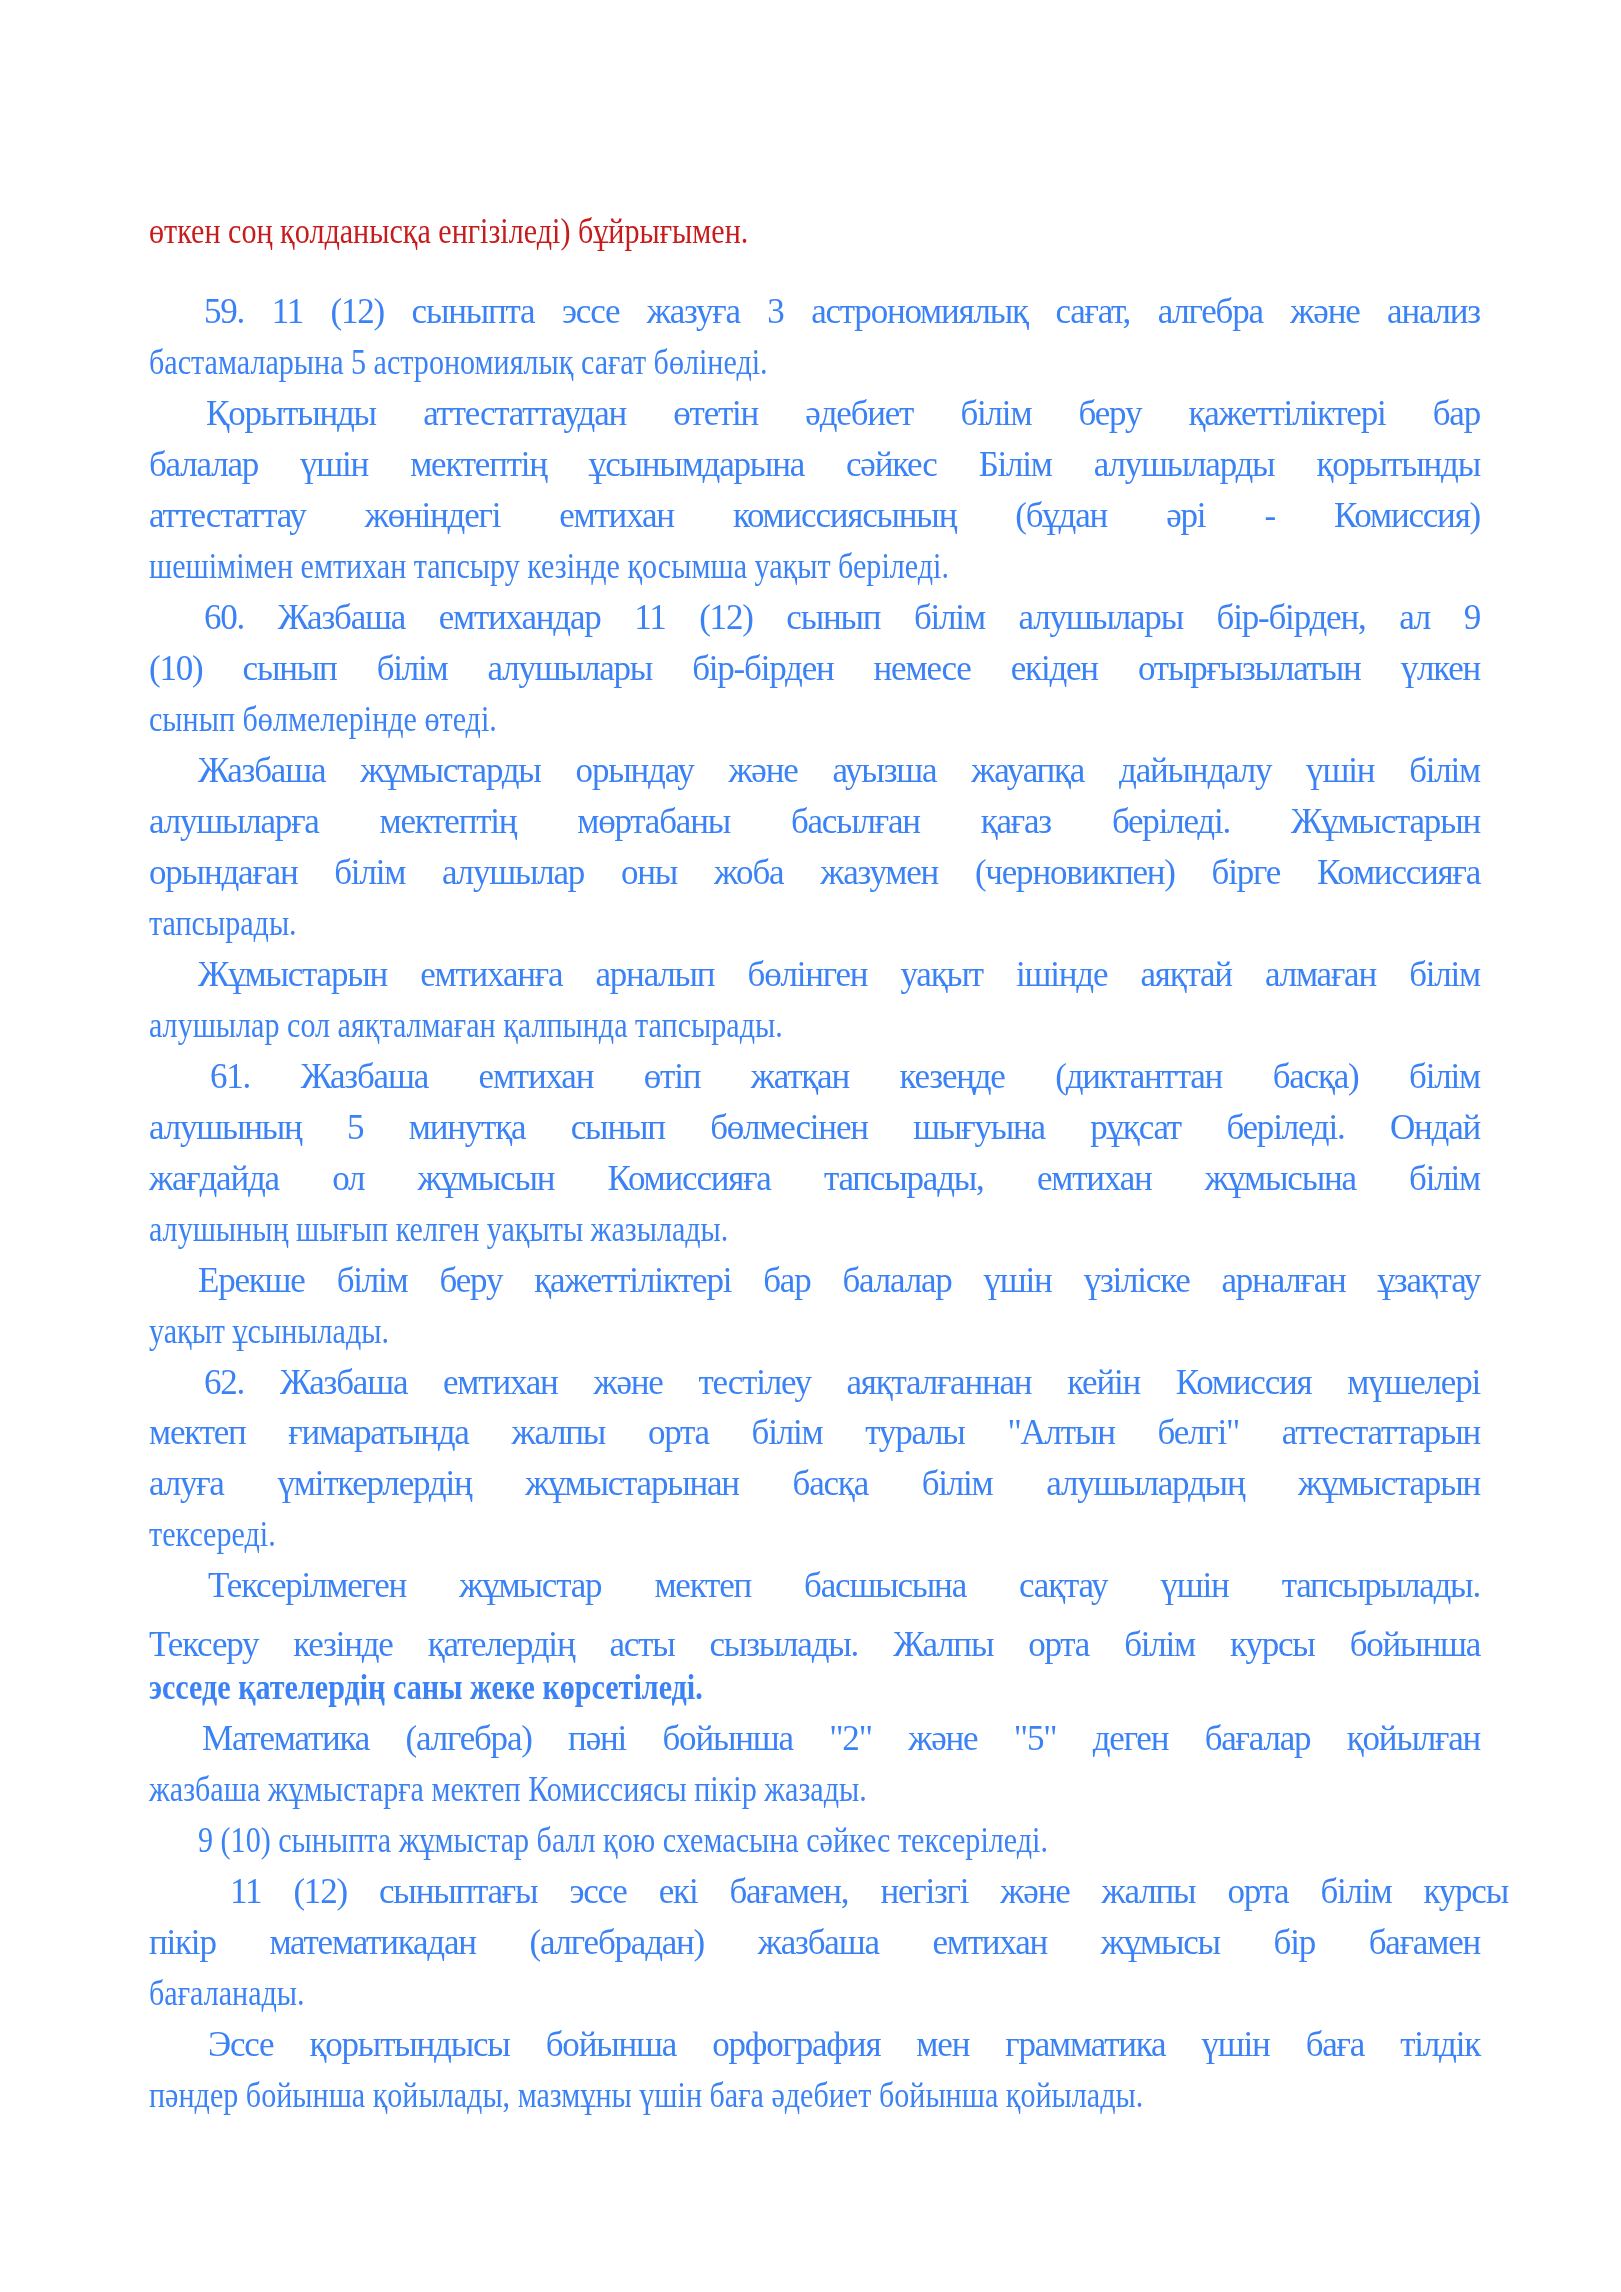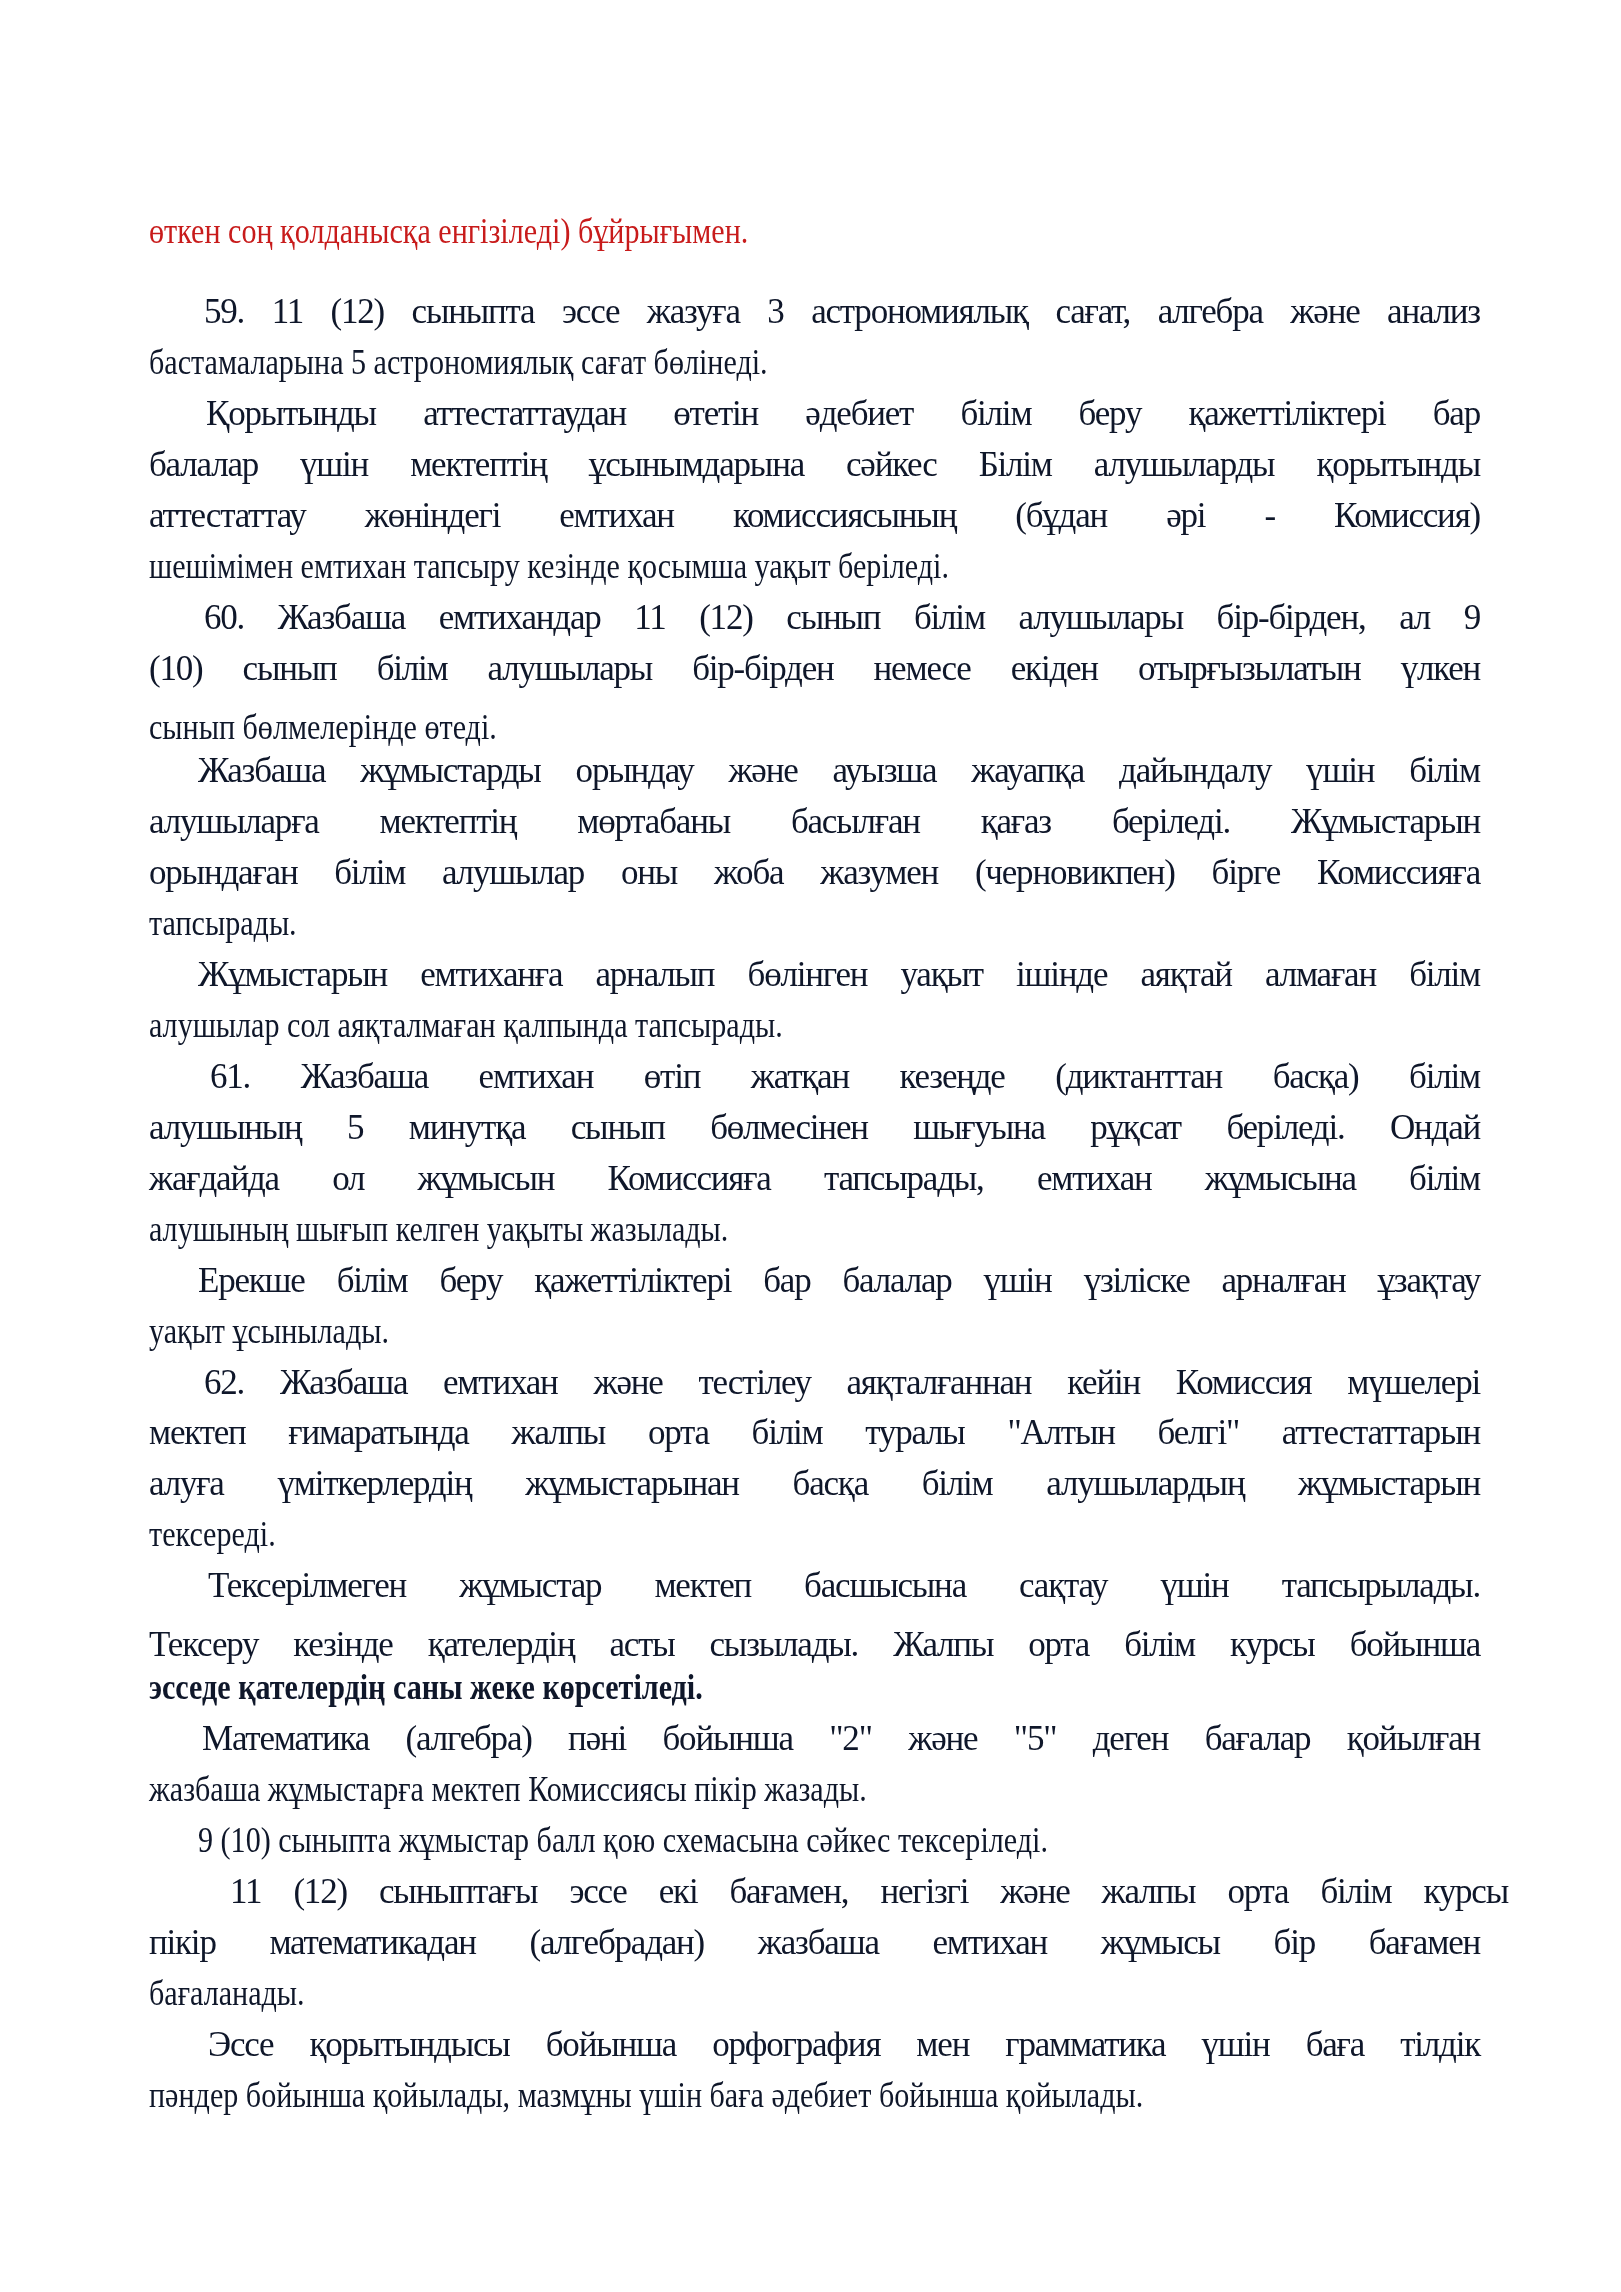--- a/index.html
+++ b/index.html
@@ -22,21 +22,21 @@
       background: #ffffff;
     }
     .line {
       position: absolute;
       left: 149px;
       width: 1331px;
       height: 51px;
       font-family: "Liberation Serif", "DejaVu Serif", serif;
       font-size: 35px;
       line-height: 51px;
-      color: #0f172a;
+      color: #3b82f6;
       white-space: nowrap;
       overflow: visible;
     }
     .line .txt {
       display: block;
       white-space: nowrap;
     }
     .just .txt {
       text-align: justify;
       text-align-last: justify;
@@ -67,21 +67,21 @@
       </div>
       <div class="line" style="top: 541px; text-decoration: underline;"><span class="txt" style="display: inline-block; transform-origin: left top; transform: scaleX(0.86);">шешімімен емтихан тапсыру кезінде қосымша уақыт беріледі.</span></div>
     </div>
     <div>
       <div class="line just" style="top: 592px; left: 204px; width: 1276px;">
         <span class="txt" style="letter-spacing: -1.2px;">60. Жазбаша емтихандар 11 (12) сынып білім алушылары бір-бірден, ал 9</span>
       </div>
       <div class="line just" style="top: 643px;">
         <span class="txt" style="letter-spacing: -1.2px;">(10) сынып білім алушылары бір-бірден немесе екіден отырғызылатын үлкен</span>
       </div>
-      <div class="line" style="top: 694px; margin-top: 8px;"><span class="txt" style="display: inline-block; transform-origin: left top; transform: scaleX(0.86);">сынып бөлмелерінде өтеді.</span></div>
+      <div class="line" style="top: 694px;"><span class="txt" style="display: inline-block; transform-origin: left top; transform: scaleX(0.86);">сынып бөлмелерінде өтеді.</span></div>
     </div>
     <div>
       <div class="line just" style="top: 745px; left: 198px; width: 1282px;">
         <span class="txt" style="letter-spacing: -1.2px;">Жазбаша жұмыстарды орындау және ауызша жауапқа дайындалу үшін білім</span>
       </div>
       <div class="line just" style="top: 796px;">
         <span class="txt" style="letter-spacing: -1.2px;">алушыларға мектептің мөртабаны басылған қағаз беріледі. Жұмыстарын</span>
       </div>
       <div class="line just" style="top: 847px;">
         <span class="txt" style="letter-spacing: -1.2px;">орындаған білім алушылар оны жоба жазумен (черновикпен) бірге Комиссияға</span>

